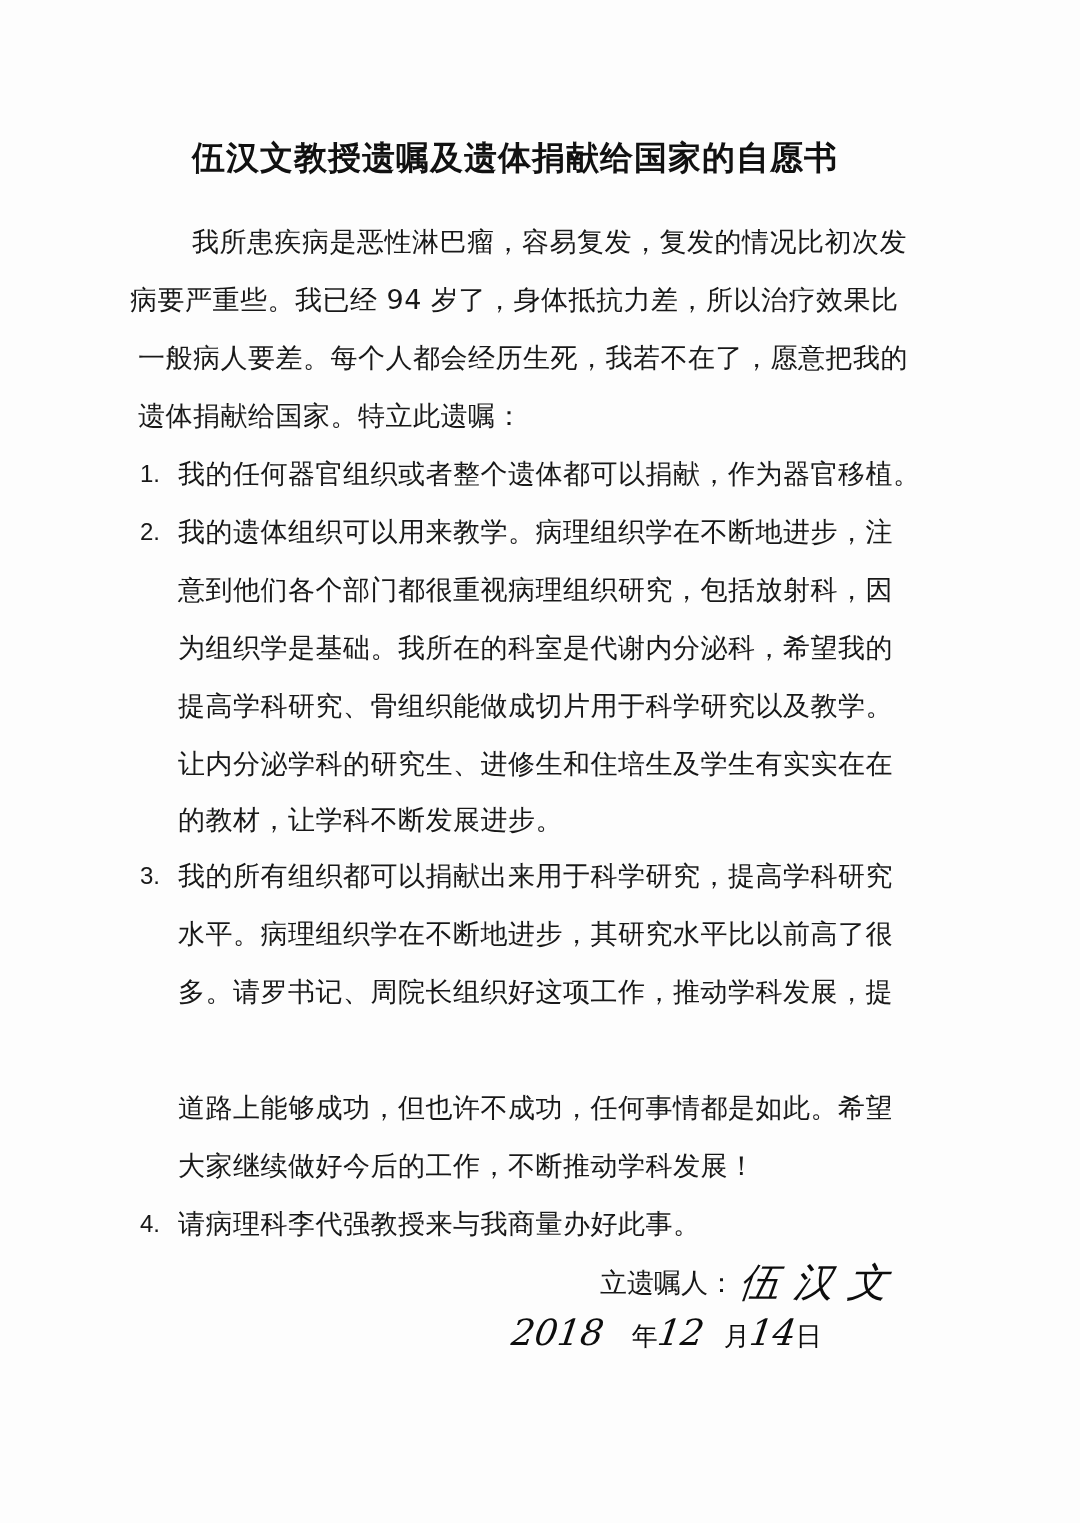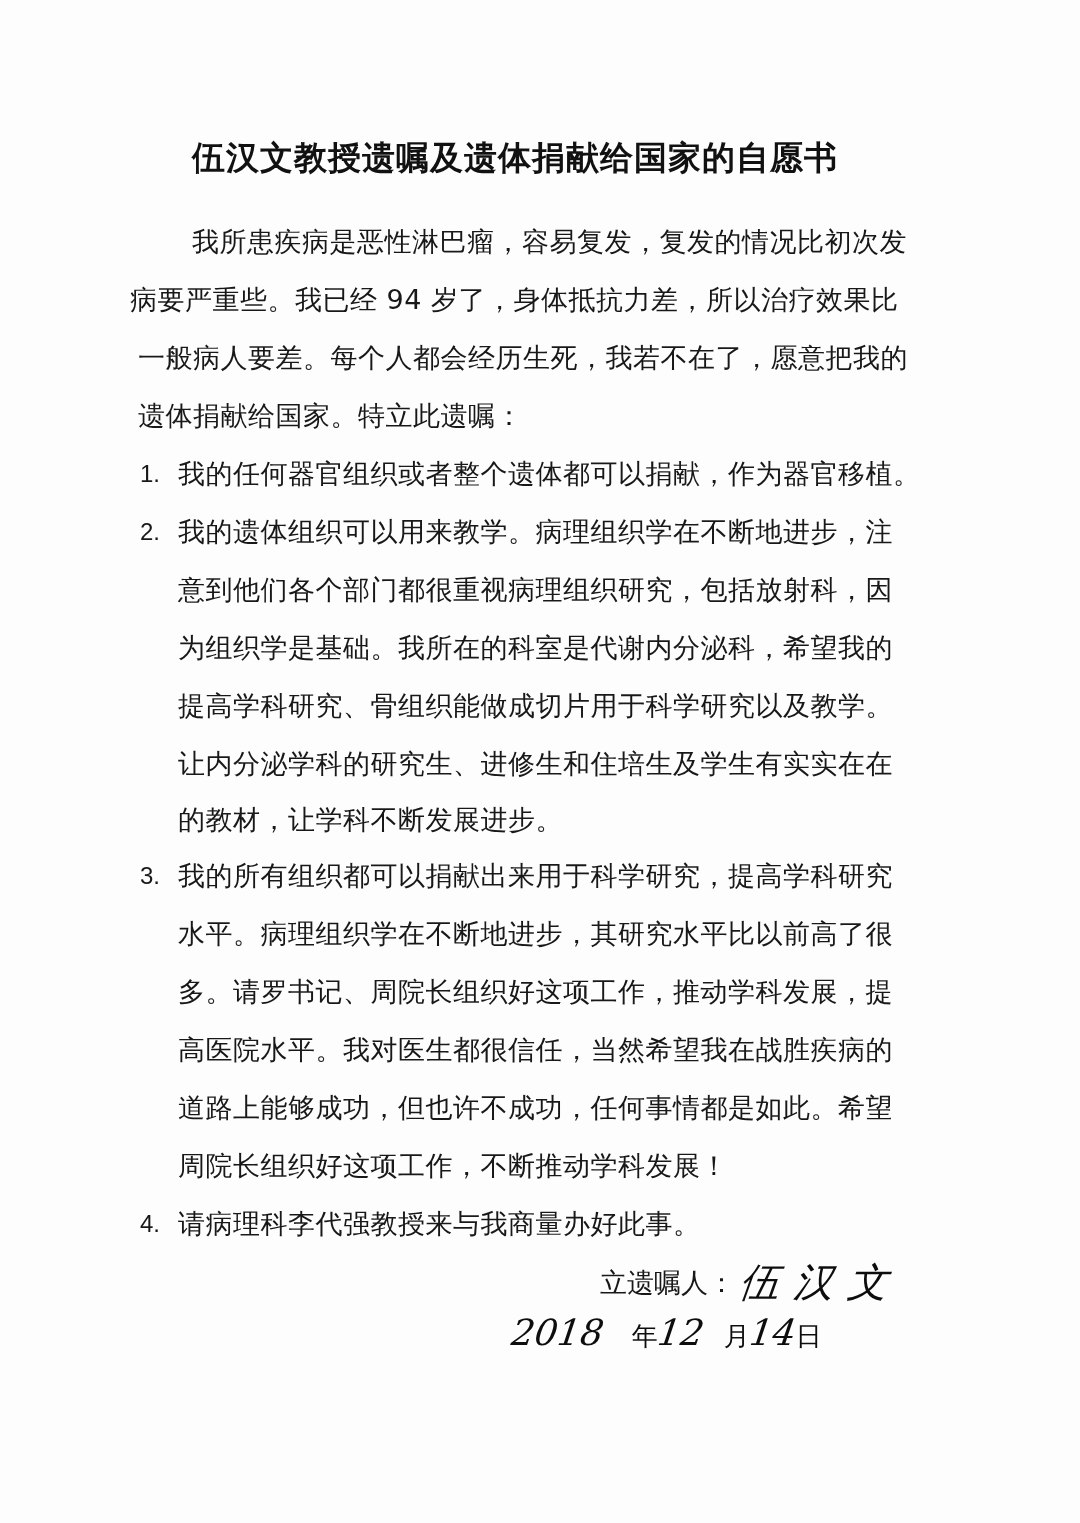--- a/index.html
+++ b/index.html
@@ -111,23 +111,22 @@
   <div class="para-line" style="left:178px; top:572px;">意到他们各个部门都很重视病理组织研究，包括放射科，因</div>
   <div class="para-line" style="left:178px; top:630px;">为组织学是基础。我所在的科室是代谢内分泌科，希望我的</div>
   <div class="para-line" style="left:178px; top:688px;">提高学科研究、骨组织能做成切片用于科学研究以及教学。</div>
   <div class="para-line" style="left:178px; top:746px;">让内分泌学科的研究生、进修生和住培生及学生有实实在在</div>
   <div class="para-line" style="left:178px; top:802px;">的教材，让学科不断发展进步。</div>
 
   <div class="num" style="left:140px; top:858px;">3.</div>
   <div class="para-line" style="left:178px; top:858px;">我的所有组织都可以捐献出来用于科学研究，提高学科研究</div>
   <div class="para-line" style="left:178px; top:916px;">水平。病理组织学在不断地进步，其研究水平比以前高了很</div>
   <div class="para-line" style="left:178px; top:974px;">多。请罗书记、周院长组织好这项工作，推动学科发展，提</div>
-  <div class="para-line" style="left:178px; top:1032px;">高医院水平。我对医生都很信任，当然希望我在战胜疾病的</div>
   <div class="para-line" style="left:178px; top:1090px;">道路上能够成功，但也许不成功，任何事情都是如此。希望</div>
-  <div class="para-line" style="left:178px; top:1148px;">周院长组织好这项工作，不断推动学科发展！</div>
+  <div class="para-line" style="left:178px; top:1148px;">大家继续做好今后的工作，不断推动学科发展！</div>
 
   <div class="num" style="left:140px; top:1206px;">4.</div>
   <div class="para-line" style="left:178px; top:1206px;">请病理科李代强教授来与我商量办好此事。</div>
 
   <div class="sig-label">立遗嘱人：</div>
   <div class="sig-hand">伍汉文</div>
 
   <div class="date">
     <span class="hand">2018</span>
     <span style="display:inline-block; width:18px;"></span>

